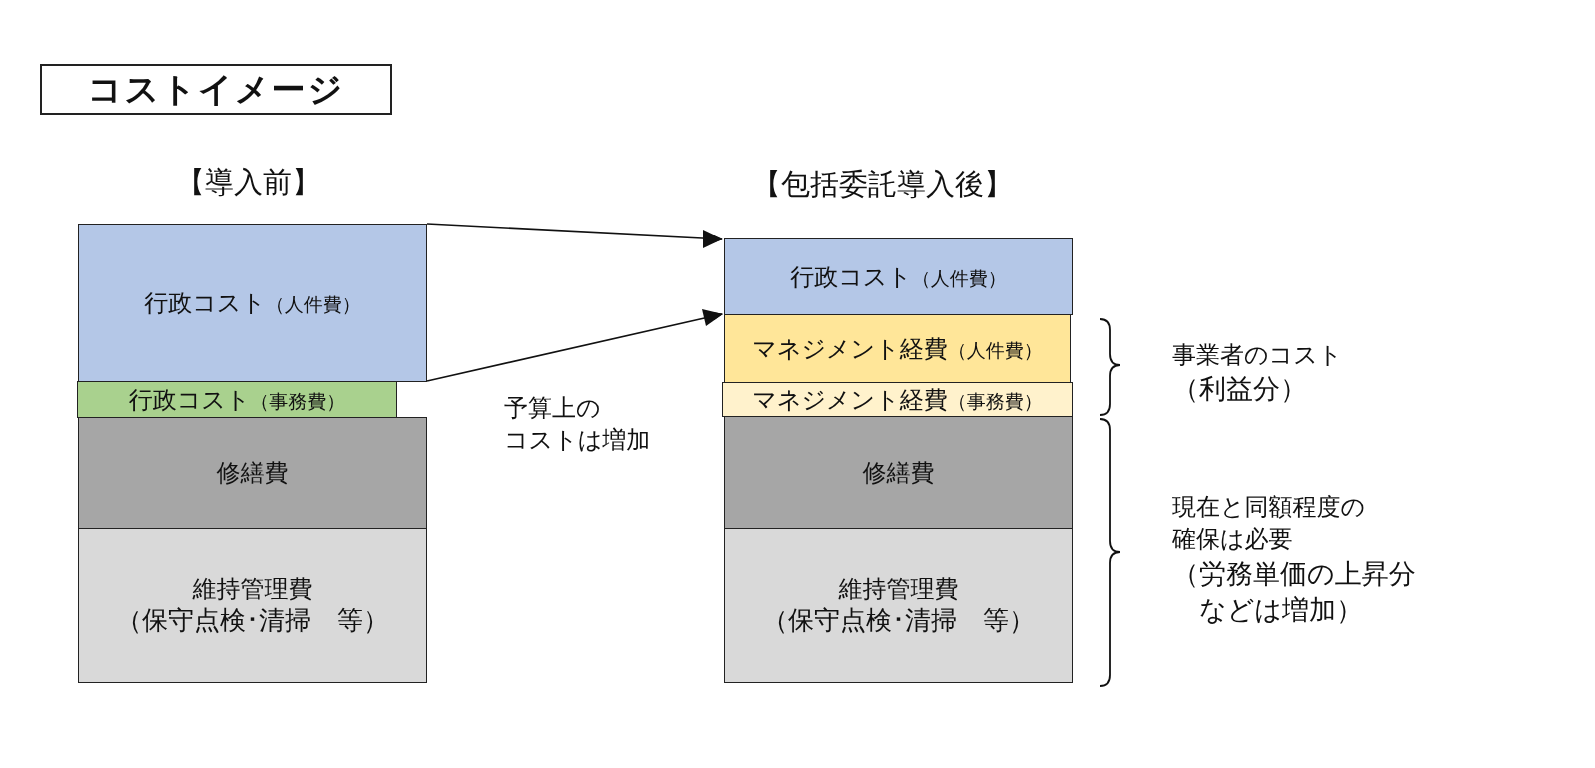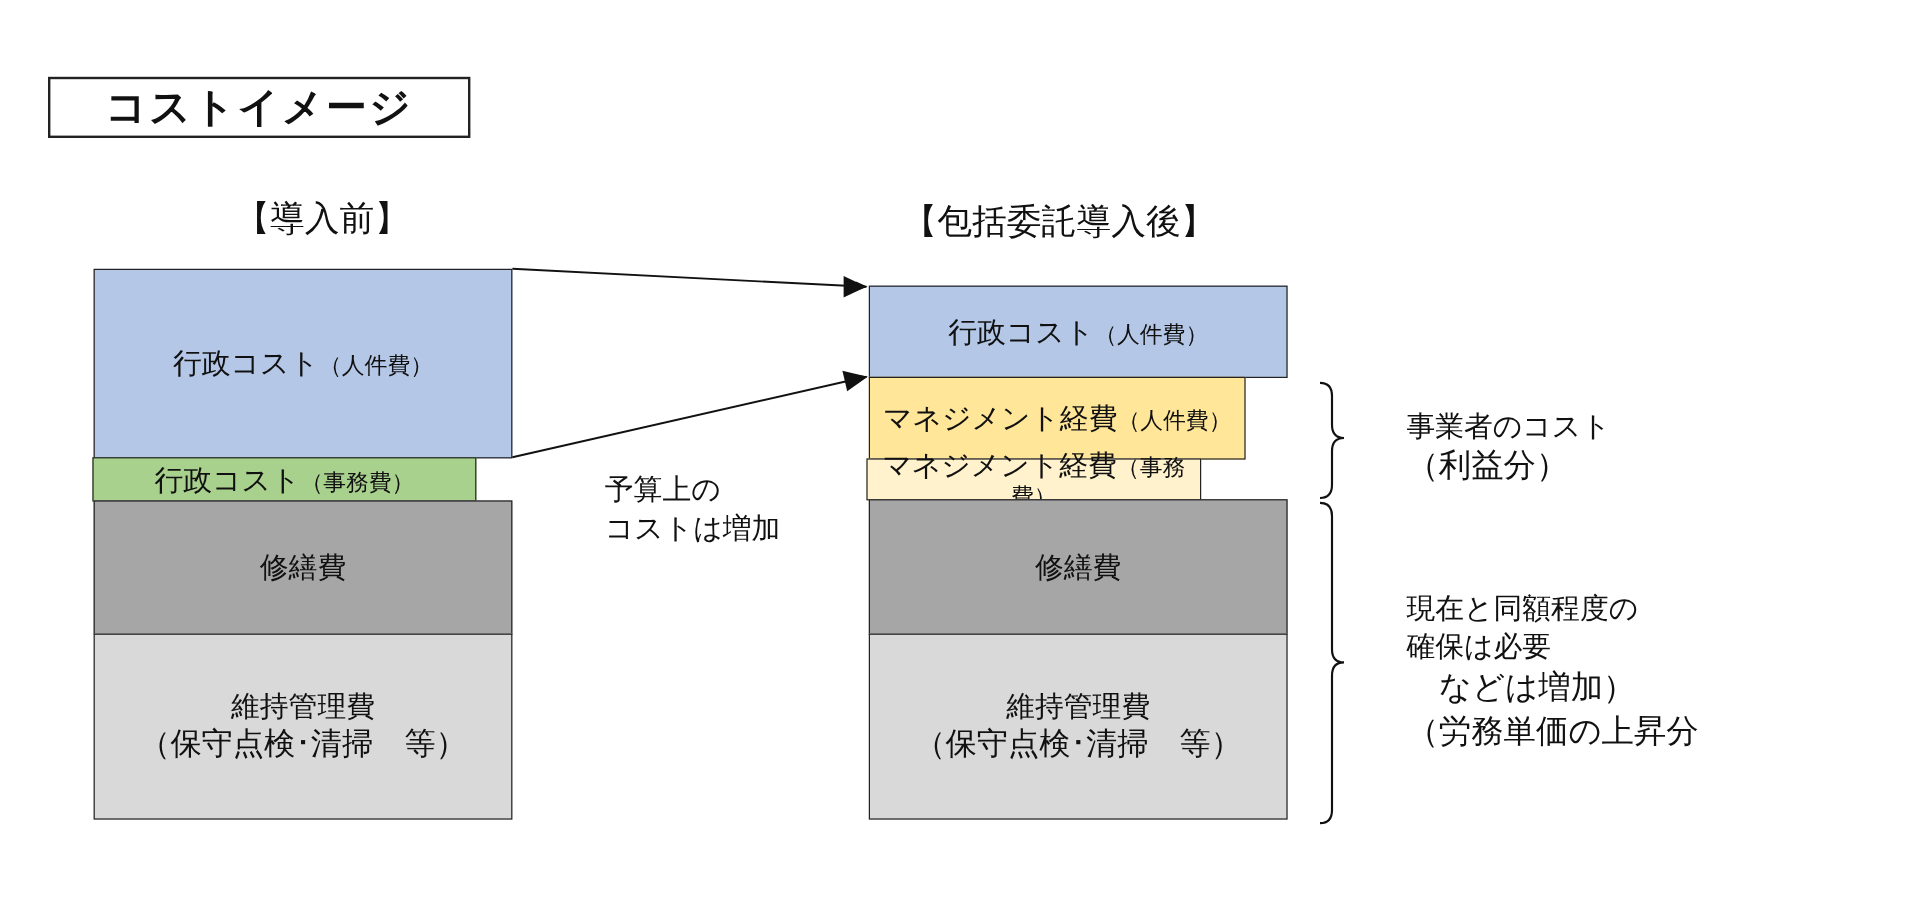--- a/index.html
+++ b/index.html
@@ -18,21 +18,21 @@
   .seg .sub { font-size: 26px; }
   .note { font-size: 24px; line-height: 1.35; white-space: nowrap; }
   .note-small { font-size: 27px; }
   svg.overlay { position: absolute; left: 0; top: 0; pointer-events: none; }
 </style>
 </head>
 <body>
 
 <div class="abs title-box">コストイメージ</div>
 
-<div class="abs col-head" style="left:196px; top:163px;">【導入前】</div>
+<div class="abs col-head" style="left:176px; top:163px;">【導入前】</div>
 <div class="abs col-head" style="left:752px; top:165px;">【包括委託導入後】</div>
 
 <div>
   <div class="seg" style="left: 78px; top: 224px; width: 349px; height: 158px; background: rgb(180, 199, 231);">
     <div><span class="main">行政コスト</span><span class="paren">（人件費）</span></div>
   </div>
   <div class="seg" style="left: 77px; top: 381px; width: 320px; height: 37px; background: rgb(169, 209, 142);">
     <div><span class="main">行政コスト</span><span class="paren">（事務費）</span></div>
   </div>
   <div class="seg" style="left: 78px; top: 417px; width: 349px; height: 112px; background: rgb(166, 166, 166);">
@@ -41,24 +41,24 @@
   <div class="seg" style="left: 78px; top: 528px; width: 349px; height: 155px; background: rgb(217, 217, 217);">
     <div class="main">維持管理費</div>
     <div class="sub">（保守点検･清掃　等）</div>
   </div>
 </div>
 
 <div>
   <div class="seg" style="left: 724px; top: 238px; width: 349px; height: 77px; background: rgb(180, 199, 231);">
     <div><span class="main">行政コスト</span><span class="paren">（人件費）</span></div>
   </div>
-  <div class="seg" style="left: 724px; top: 314px; width: 314px; height: 69px; background: rgb(255, 230, 153);">
+  <div class="seg" style="left: 724px; top: 314px; width: 347px; height: 69px; background: rgb(255, 230, 153);">
     <div><span class="main">マネジメント経費</span><span class="paren">（人件費）</span></div>
   </div>
-  <div class="seg" style="left: 722px; top: 382px; width: 279px; height: 35px; background: rgb(255, 242, 204);">
+  <div class="seg" style="left: 722px; top: 382px; width: 351px; height: 35px; background: rgb(255, 242, 204);">
     <div><span class="main">マネジメント経費</span><span class="paren">（事務費）</span></div>
   </div>
   <div class="seg" style="left: 724px; top: 416px; width: 349px; height: 113px; background: rgb(166, 166, 166);">
     <div class="main">修繕費</div>
   </div>
   <div class="seg" style="left: 724px; top: 528px; width: 349px; height: 155px; background: rgb(217, 217, 217);">
     <div class="main">維持管理費</div>
     <div class="sub">（保守点検･清掃　等）</div>
   </div>
 </div>
@@ -82,15 +82,15 @@
   <div>コストは増加</div>
 </div>
 
 <div class="abs note" style="left:1172px; top:339px;">
   <div>事業者のコスト</div>
   <div class="note-small">（利益分）</div>
 </div>
 <div class="abs note" style="left:1172px; top:491px;">
   <div>現在と同額程度の</div>
   <div>確保は必要</div>
+  <div class="note-small">（労務単価の上昇分</div>
   <div class="note-small">　などは増加）</div>
-  <div class="note-small">（労務単価の上昇分</div>
 </div>
 
 </body></html>

